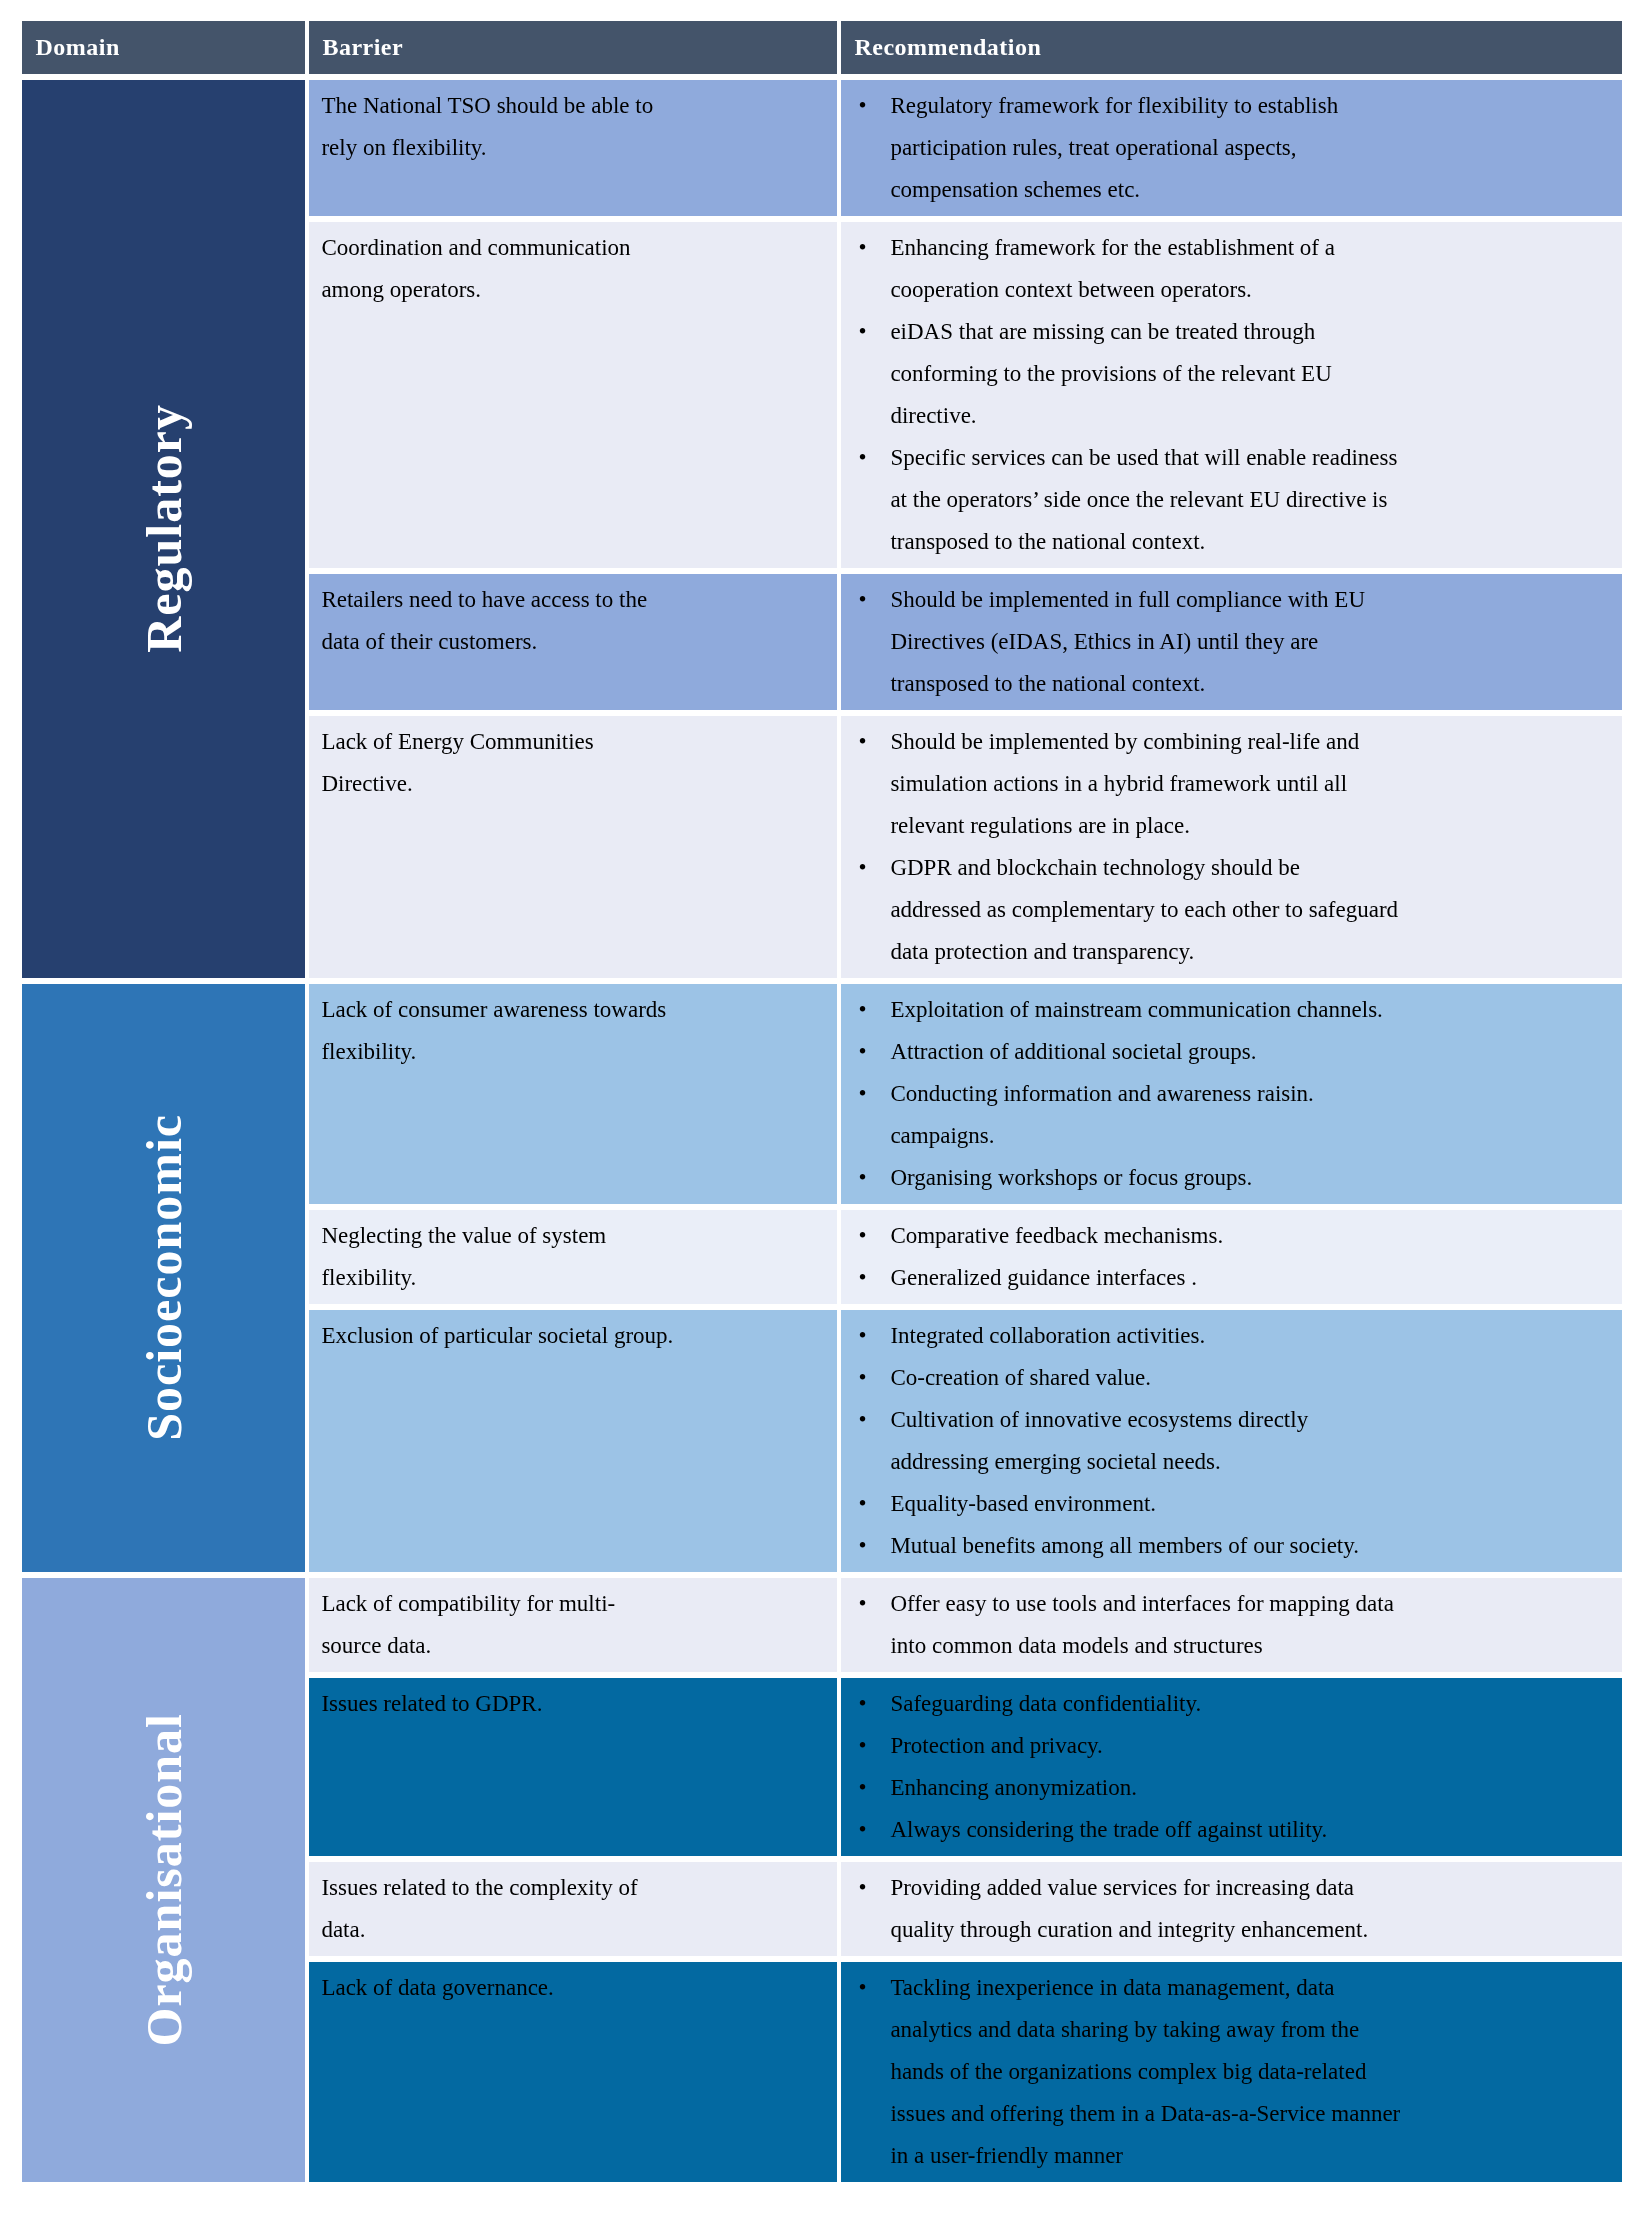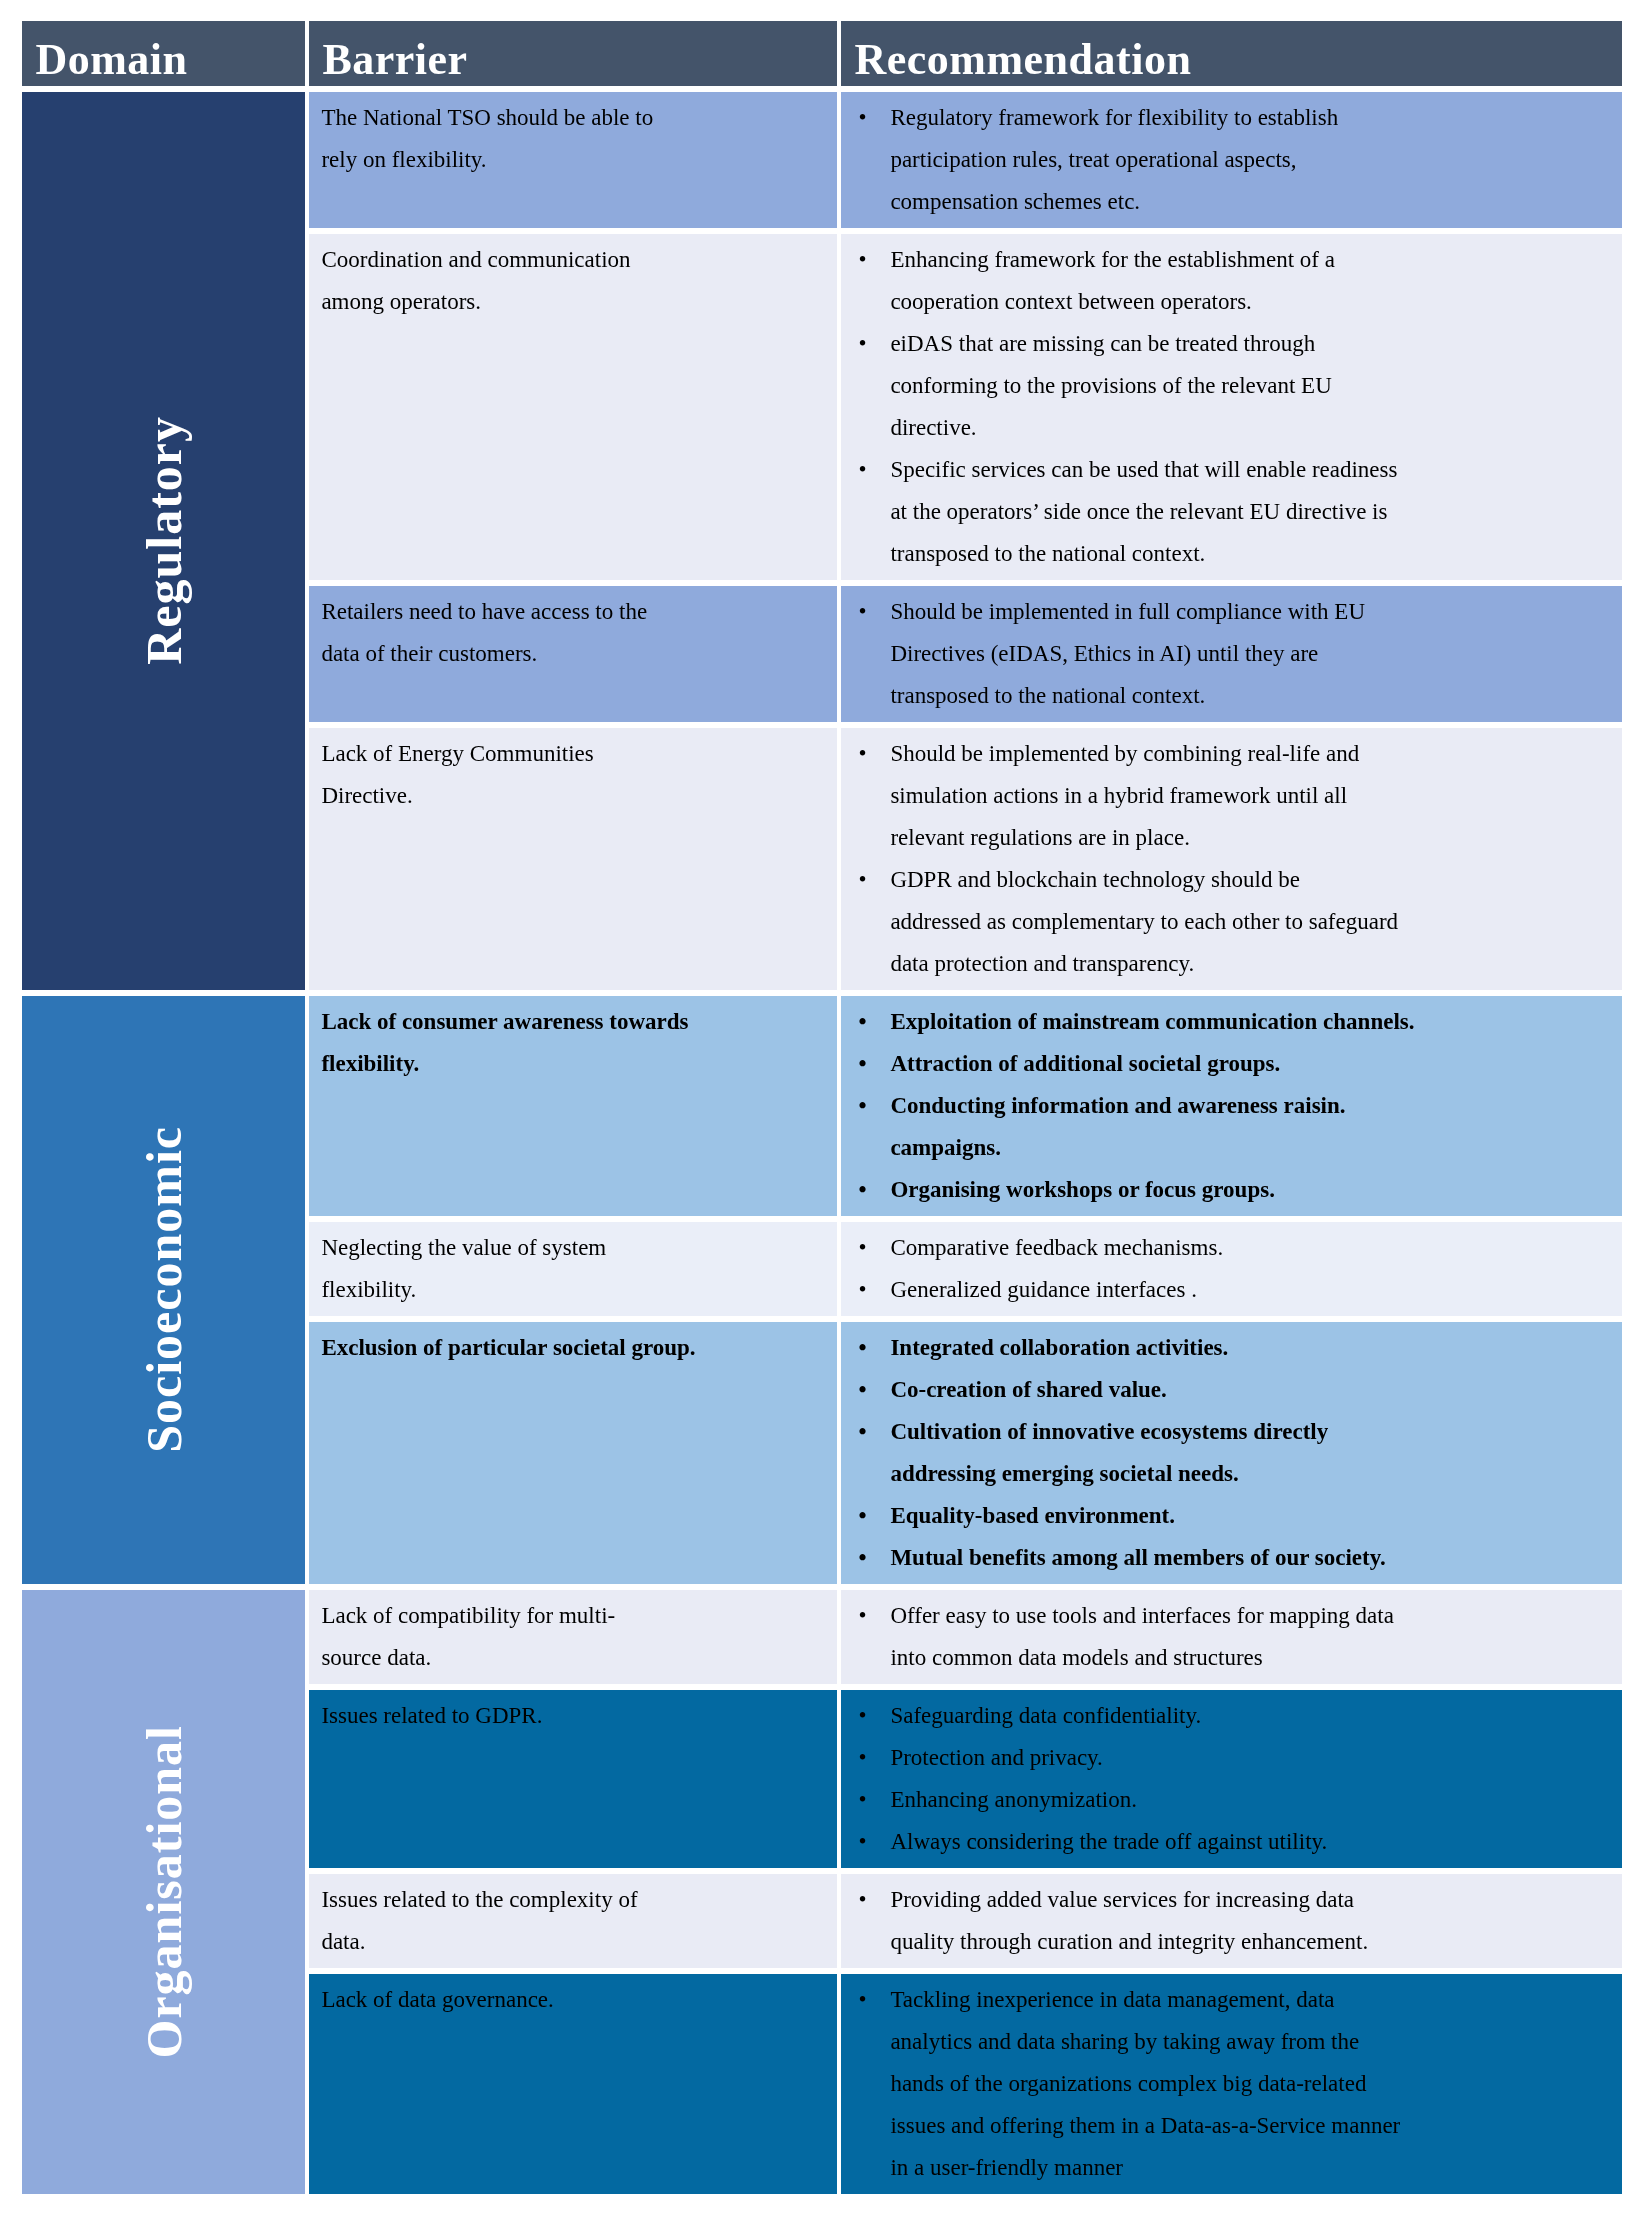--- a/index.html
+++ b/index.html
@@ -24,25 +24,25 @@
     width: 1608px;
   }
   col.c-domain { width: 283px; }
   col.c-barrier { width: 528px; }
   col.c-rec { width: 781px; }
 
   th.hdr {
     background: #44546A;
     color: #ffffff;
     font-weight: bold;
-    font-size: 44px;
+    font-size: 24px;
     text-align: left;
     vertical-align: middle;
     height: 53px;
-    padding: 12px 10px 0 13px;
+    padding: 0 10px 0 13px;
     letter-spacing: 0.5px;
   }
 
   td.cell {
     vertical-align: top;
     padding: 5px 14px 5px 12px;
     font-size: 23px;
     line-height: 42px;
     color: #000000;
   }
@@ -81,21 +81,21 @@
     white-space: nowrap;
   }
 
   
   td.dom-reg { background: #26406F; }
   td.dom-soc { background: #2E75B6; }
   td.dom-org { background: #8FAADC; }
 
   tr.reg-a td.cell { background: #8FAADC; }
   tr.reg-b td.cell { background: #E9EBF5; }
-  tr.soc-a td.cell { background: #9CC3E6; font-weight: bold; }
+  tr.soc-a td.cell { background: #9CC3E6; }
   tr.soc-b td.cell { background: #EAEEF8; }
   tr.org-a td.cell { background: #E9EBF5; }
   tr.org-b td.cell { background: #0369a1; }
 </style>
 </head>
 <body>
 
 <div class="page">
   <table class="barriers">
     <colgroup>

